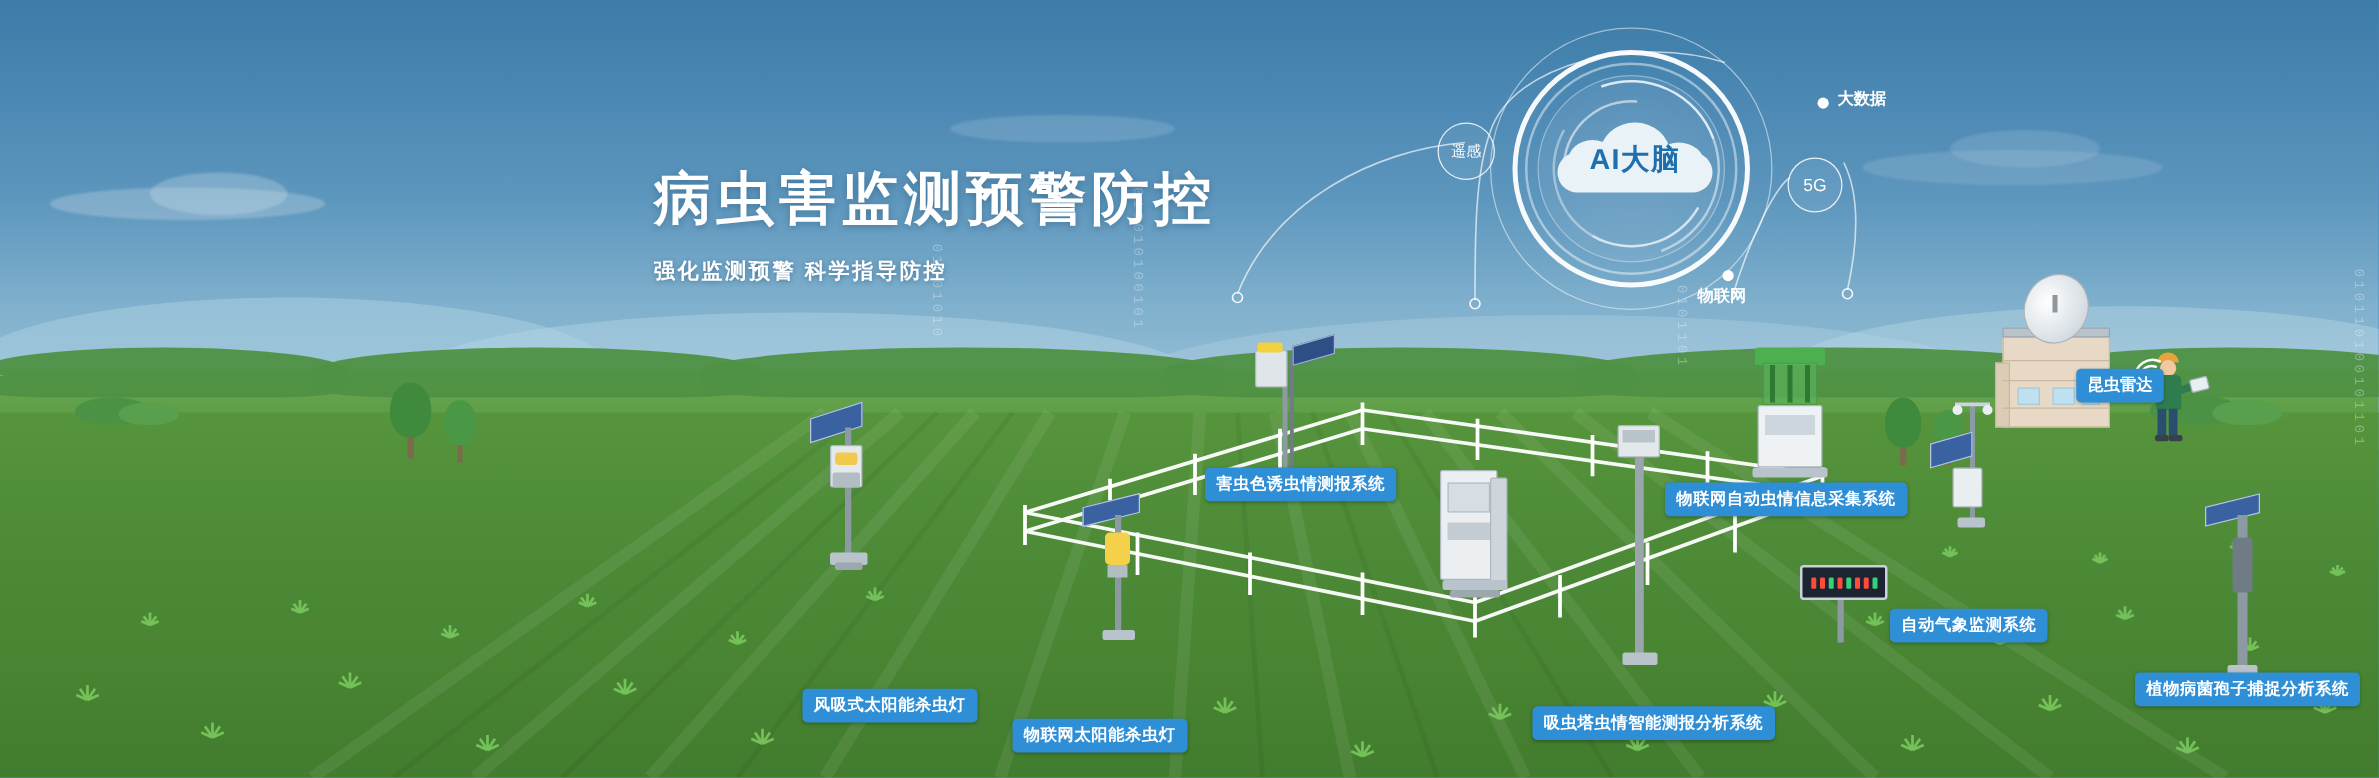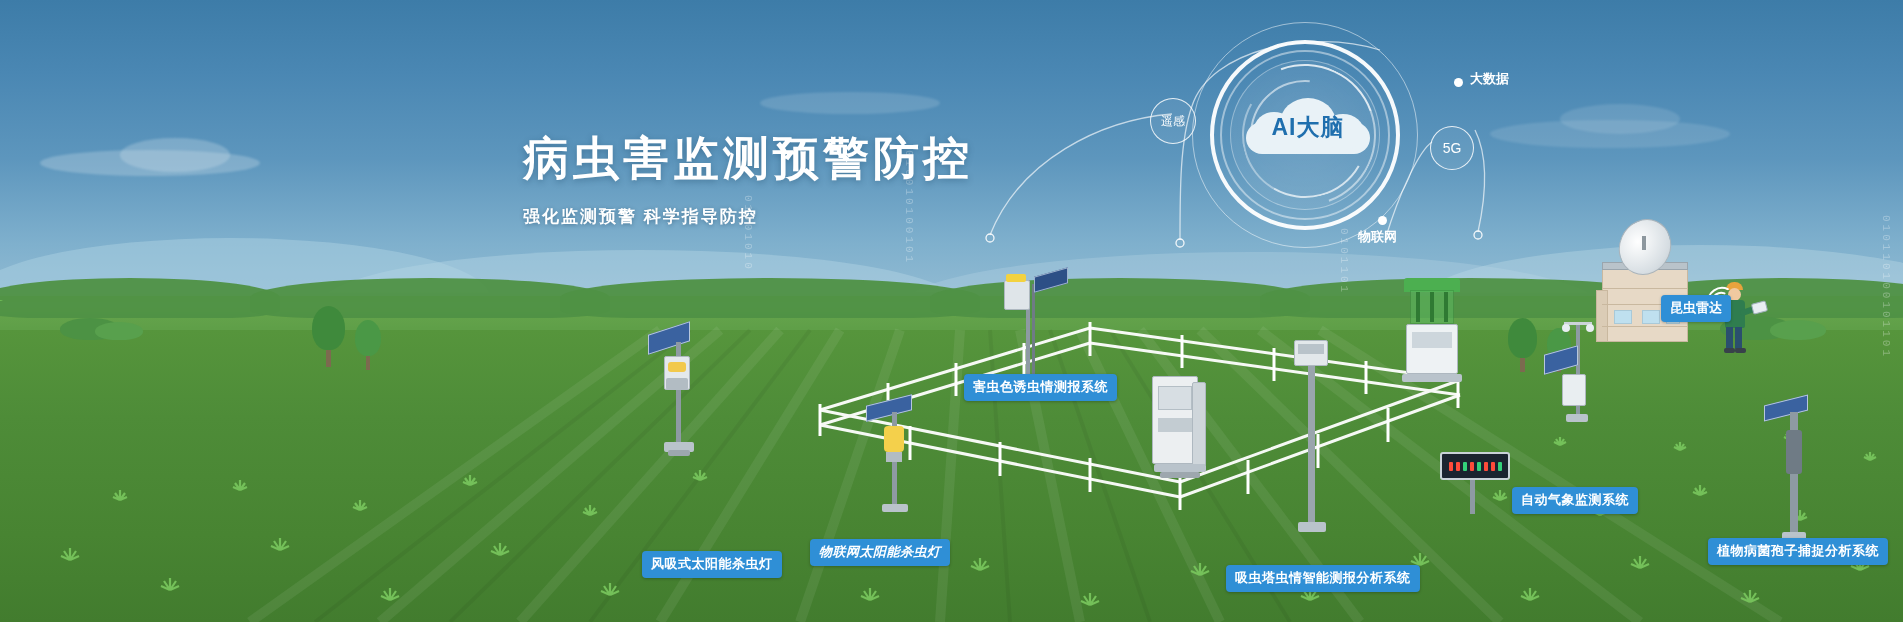--- a/index.html
+++ b/index.html
@@ -361,40 +361,41 @@
   <div class="dev" style="left:1392px; top:278px; width:90px; height:110px;">
     <div style="position:absolute;left:12px;top:0px;width:56px;height:14px;background:#4caf50;border-radius:3px 3px 0 0;"></div>
     <div style="position:absolute;left:18px;top:12px;width:44px;height:34px;background:#5cb860;opacity:.55;border:1px solid #3e9142;"></div>
     <div style="position:absolute;left:24px;top:14px;width:4px;height:30px;background:#2f7a33;"></div>
     <div style="position:absolute;left:38px;top:14px;width:4px;height:30px;background:#2f7a33;"></div>
     <div style="position:absolute;left:52px;top:14px;width:4px;height:30px;background:#2f7a33;"></div>
     <div class="box" style="left:14px; top:46px; width:52px; height:50px; background:#eef2f4;"></div>
     <div style="position:absolute;left:20px;top:54px;width:40px;height:16px;background:#cdd6dc;"></div>
     <div class="base" style="left:10px; top:96px; width:60px; height:8px;"></div>
   </div>
+  <div class="dev-label" style="left:1332px; top:386px;">物联网自动虫情信息采集系统</div>
 
   <div class="dev" style="left:640px; top:328px; width:80px; height:130px;">
     <div class="panel-l" style="left:8px; top:0px; width:42px; height:20px; transform:skewY(-18deg);"></div>
     <div class="pole" style="left:36px; top:14px; width:5px; height:104px;"></div>
     <div class="box" style="left:24px; top:28px; width:26px; height:34px; background:#e4e9ec;"></div>
     <div class="lamp" style="left:28px; top:34px; width:18px; height:10px; background:#f2c94c;"></div>
     <div style="position:absolute;left:26px;top:50px;width:22px;height:12px;background:#b2bcc3;border-radius:2px;"></div>
     <div class="base" style="left:24px; top:114px; width:30px; height:10px;"></div>
     <div class="base" style="left:28px; top:122px; width:22px; height:6px; background:#9da7ae;"></div>
   </div>
   <div class="dev-label" style="left:642px; top:551px;">风吸式太阳能杀虫灯</div>
 
   <div class="dev" style="left:862px; top:400px; width:70px; height:120px;">
     <div class="panel-l" style="left:4px; top:0px; width:46px; height:16px; transform:skewY(-14deg);"></div>
     <div class="pole" style="left:30px; top:12px; width:5px; height:96px;"></div>
     <div class="lamp" style="left:22px; top:26px; width:20px; height:26px; background:#f4d04b; border-radius:4px;"></div>
     <div style="position:absolute;left:24px;top:52px;width:16px;height:10px;background:#b2bcc3;"></div>
     <div class="base" style="left:20px; top:104px; width:26px; height:8px;"></div>
   </div>
-  <div class="dev-label" style="left:810px; top:539px;font-style:italic;">物联网太阳能杀虫灯</div>
+  <div class="dev-label" style="left:810px; top:575px;">物联网太阳能杀虫灯</div>
 
   <div class="dev" style="left:1288px; top:340px; width:50px; height:200px;">
     <div class="box" style="left:6px; top:0px; width:34px; height:26px; background:#e3e8eb;"></div>
     <div style="position:absolute;left:10px;top:4px;width:26px;height:10px;background:#b9c3ca;"></div>
     <div class="pole" style="left:20px; top:26px; width:7px; height:158px; background:#9aa5ad;"></div>
     <div class="base" style="left:10px; top:182px; width:28px; height:10px;"></div>
   </div>
   <div class="dev-label" style="left:1226px; top:565px;">吸虫塔虫情智能测报分析系统</div>
 
   <div class="dev" style="left:1538px; top:322px; width:80px; height:120px;">

